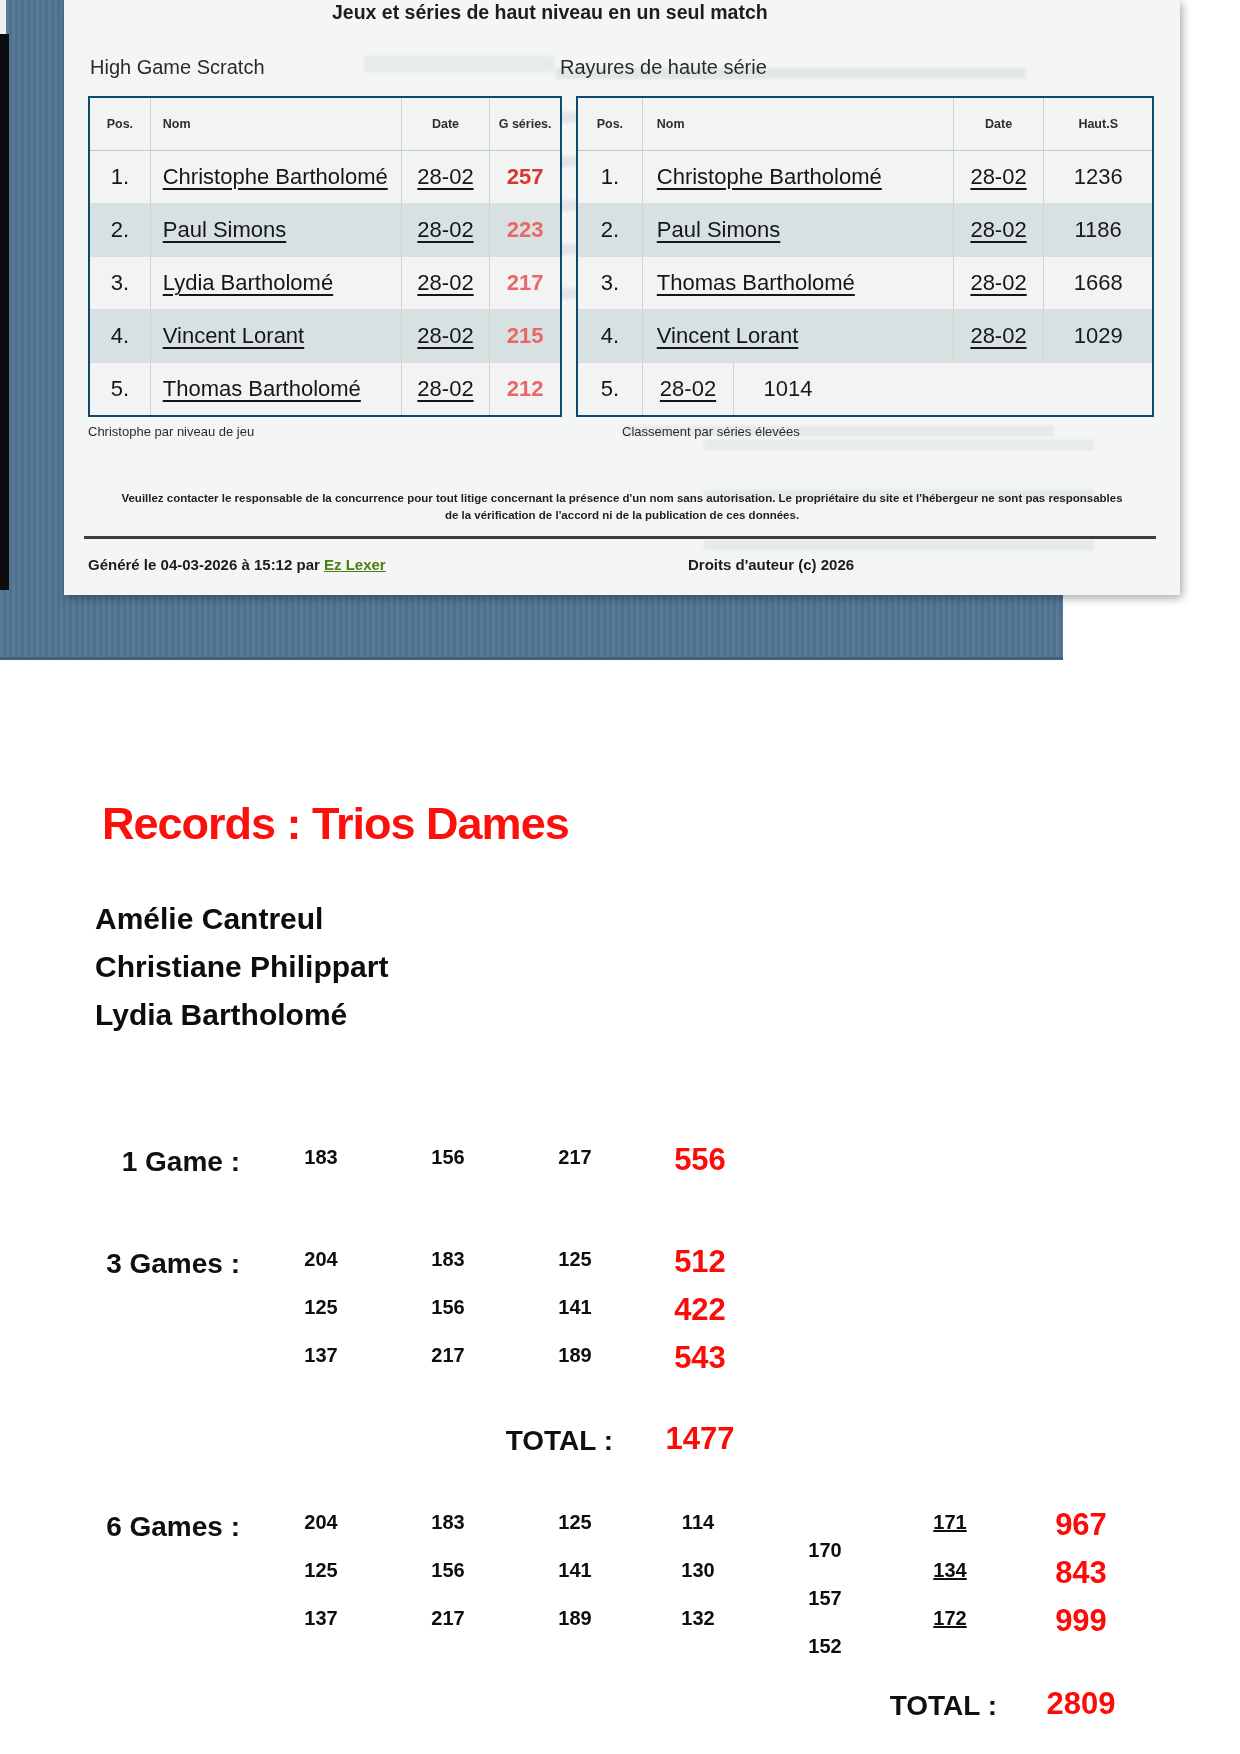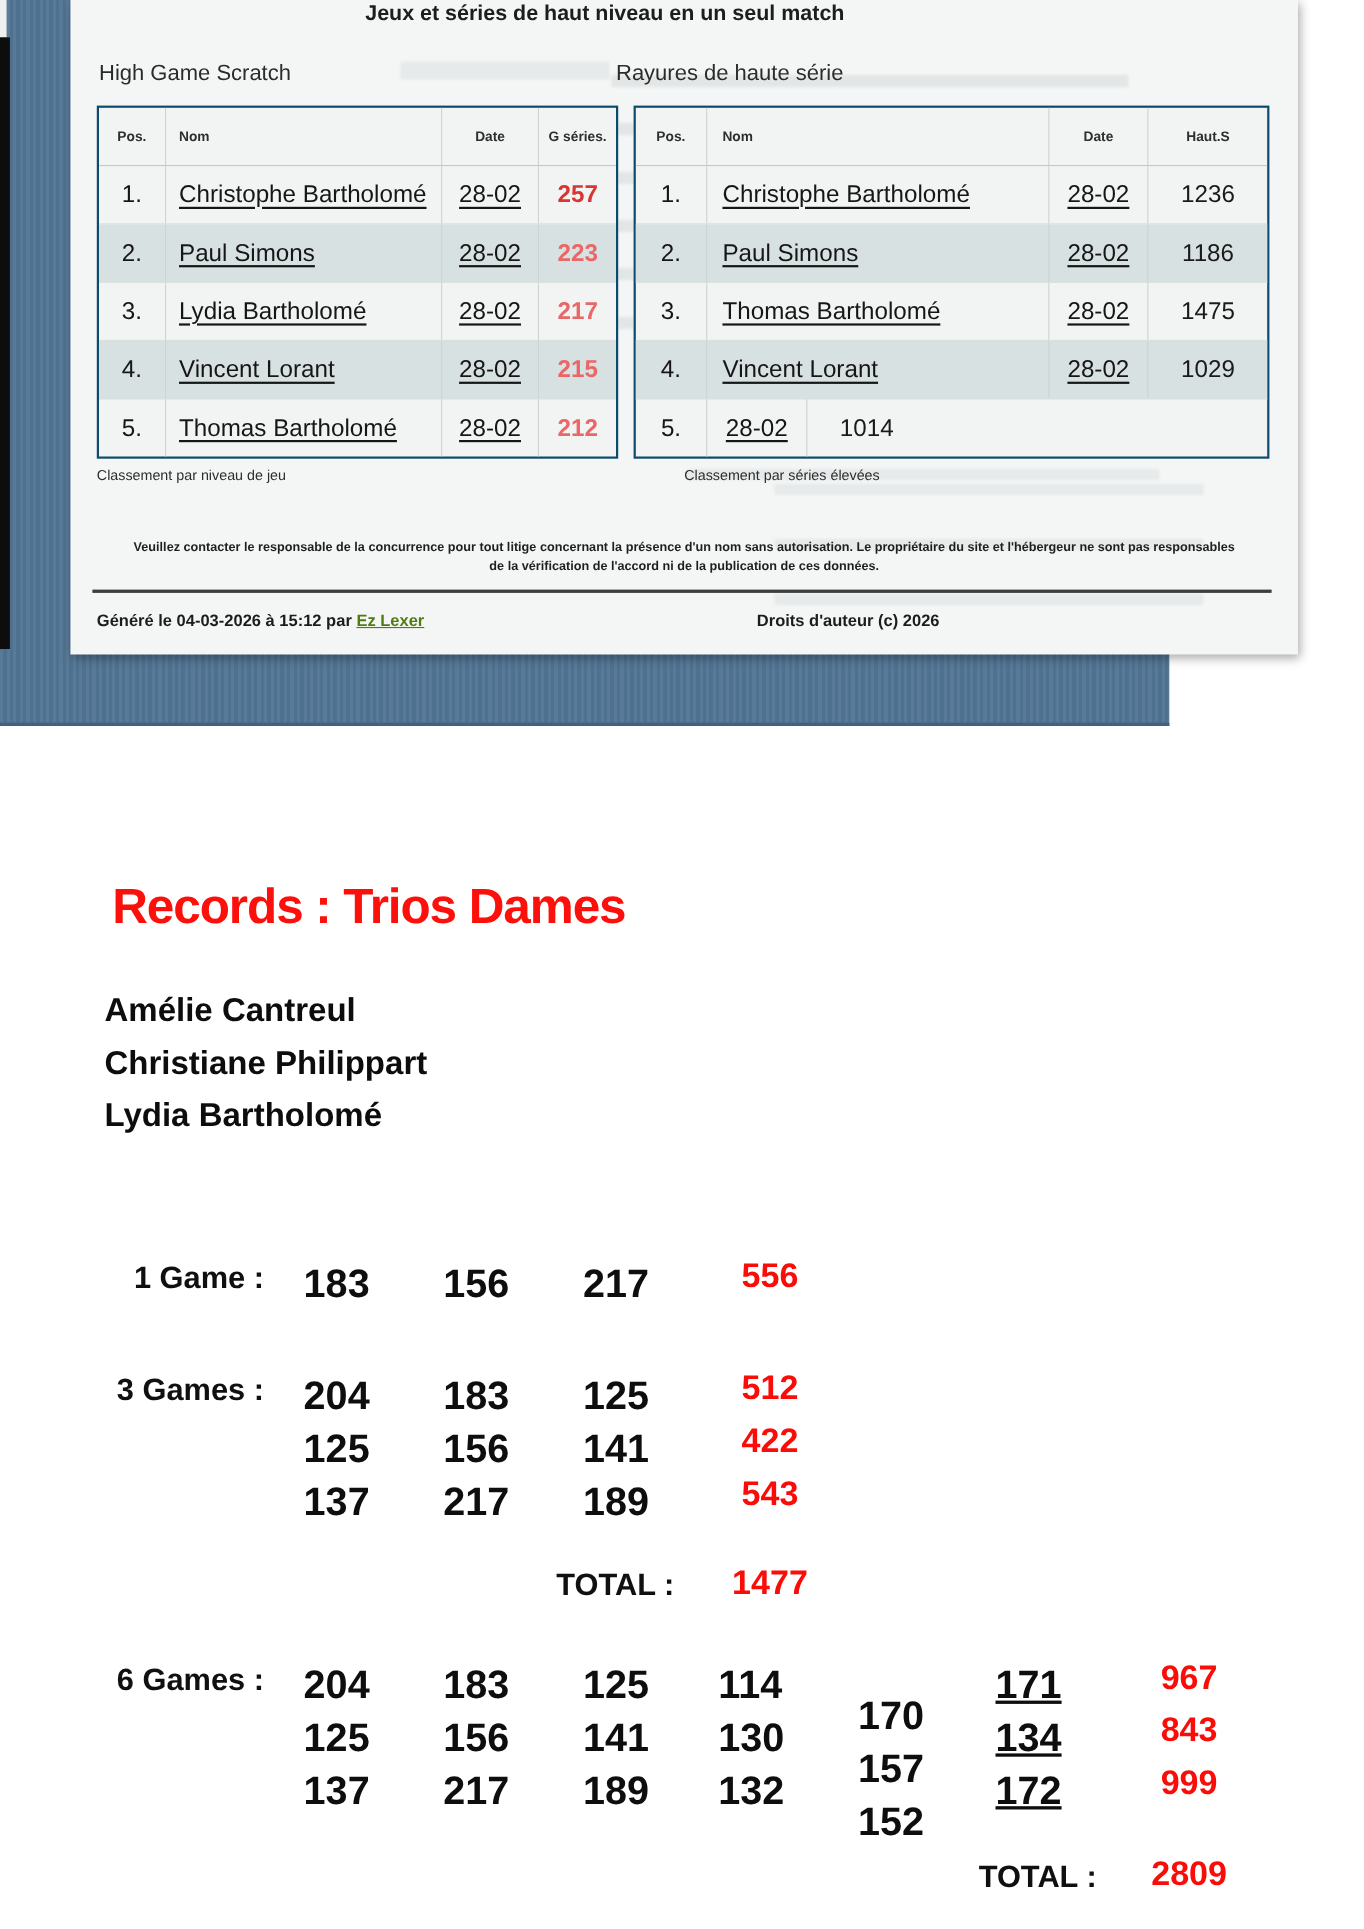--- a/index.html
+++ b/index.html
@@ -68,21 +68,21 @@
   .player{position:absolute;left:95px;font-size:30px;font-weight:700;color:#0d0d0d;white-space:nowrap;}
   .p0{top:902px;}.p1{top:950px;}.p2{top:998px;}
   .rrow{position:absolute;left:0;width:1240px;height:38px;}
   .r-1g{top:1142px;}
   .r-3g1{top:1244px;}.r-3g2{top:1292px;}.r-3g3{top:1340px;}
   .r-t3{top:1421px;}
   .r-6g1{top:1507px;}.r-6g2{top:1555px;}.r-6g3{top:1603px;}
   .r-t6{top:1686px;}
   .glabel,.num,.redtot,.tlabel{position:absolute;font-weight:700;white-space:nowrap;}
   .glabel{left:98px;width:142px;top:4px;text-align:right;font-size:28px;color:#101010;}
-  .num{width:90px;top:4px;font-size:36px;color:#0e0e0e;}
+  .num{width:90px;top:4px;text-align:center;font-size:20px;color:#0e0e0e;}
   .n1{left:276px;}.n2{left:403px;}.n3{left:530px;}.n4{left:653px;}.n5{left:780px;margin-top:28px;}.n6{left:905px;text-decoration:underline;}
   .redtot{width:120px;top:0;text-align:center;font-size:31px;color:#fa0d09;}
   .red3{left:640px;}
   .red6{left:1021px;}
   .tlabel{top:4px;text-align:right;font-size:28px;color:#101010;}
   .t3{left:430px;width:183px;}
   .t6{left:810px;width:187px;}
 </style>
 </head>
 <body>
@@ -155,36 +155,36 @@
       <div class="trow stripe">
         <div class="c pos">2.</div>
         <div class="c name"><span class="ulink">Paul Simons</span></div>
         <div class="c date"><span class="ulink">28-02</span></div>
         <div class="c score scoreblk">1186</div>
       </div>
       <div class="trow">
         <div class="c pos">3.</div>
         <div class="c name"><span class="ulink">Thomas Bartholomé</span></div>
         <div class="c date"><span class="ulink">28-02</span></div>
-        <div class="c score scoreblk">1475</div>
+        <div class="c score scoreblk">1668</div>
       </div>
       <div class="trow stripe">
         <div class="c pos">4.</div>
         <div class="c name"><span class="ulink">Vincent Lorant</span></div>
         <div class="c date"><span class="ulink">28-02</span></div>
         <div class="c score scoreblk">1029</div>
       </div>
       <div class="trow">
         <div class="c pos">5.</div>
         <div class="c date"><span class="ulink">28-02</span></div>
         <div class="c score scoreblk">1014</div>
       </div>
     </div>
 
-    <div class="footnote l">Classement par niveau de jeu</div>
+    <div class="footnote l">Christophe par niveau de jeu</div>
     <div class="footnote r">Classement par séries élevées</div>
 
     <div class="disclaimer">
       <div>Veuillez contacter le responsable de la concurrence pour tout litige concernant la présence d'un nom sans autorisation. Le propriétaire du site et l'hébergeur ne sont pas responsables</div>
       <div>de la vérification de l'accord ni de la publication de ces données.</div>
     </div>
 
     <div class="hr"></div>
 
     <div class="pfooter">

